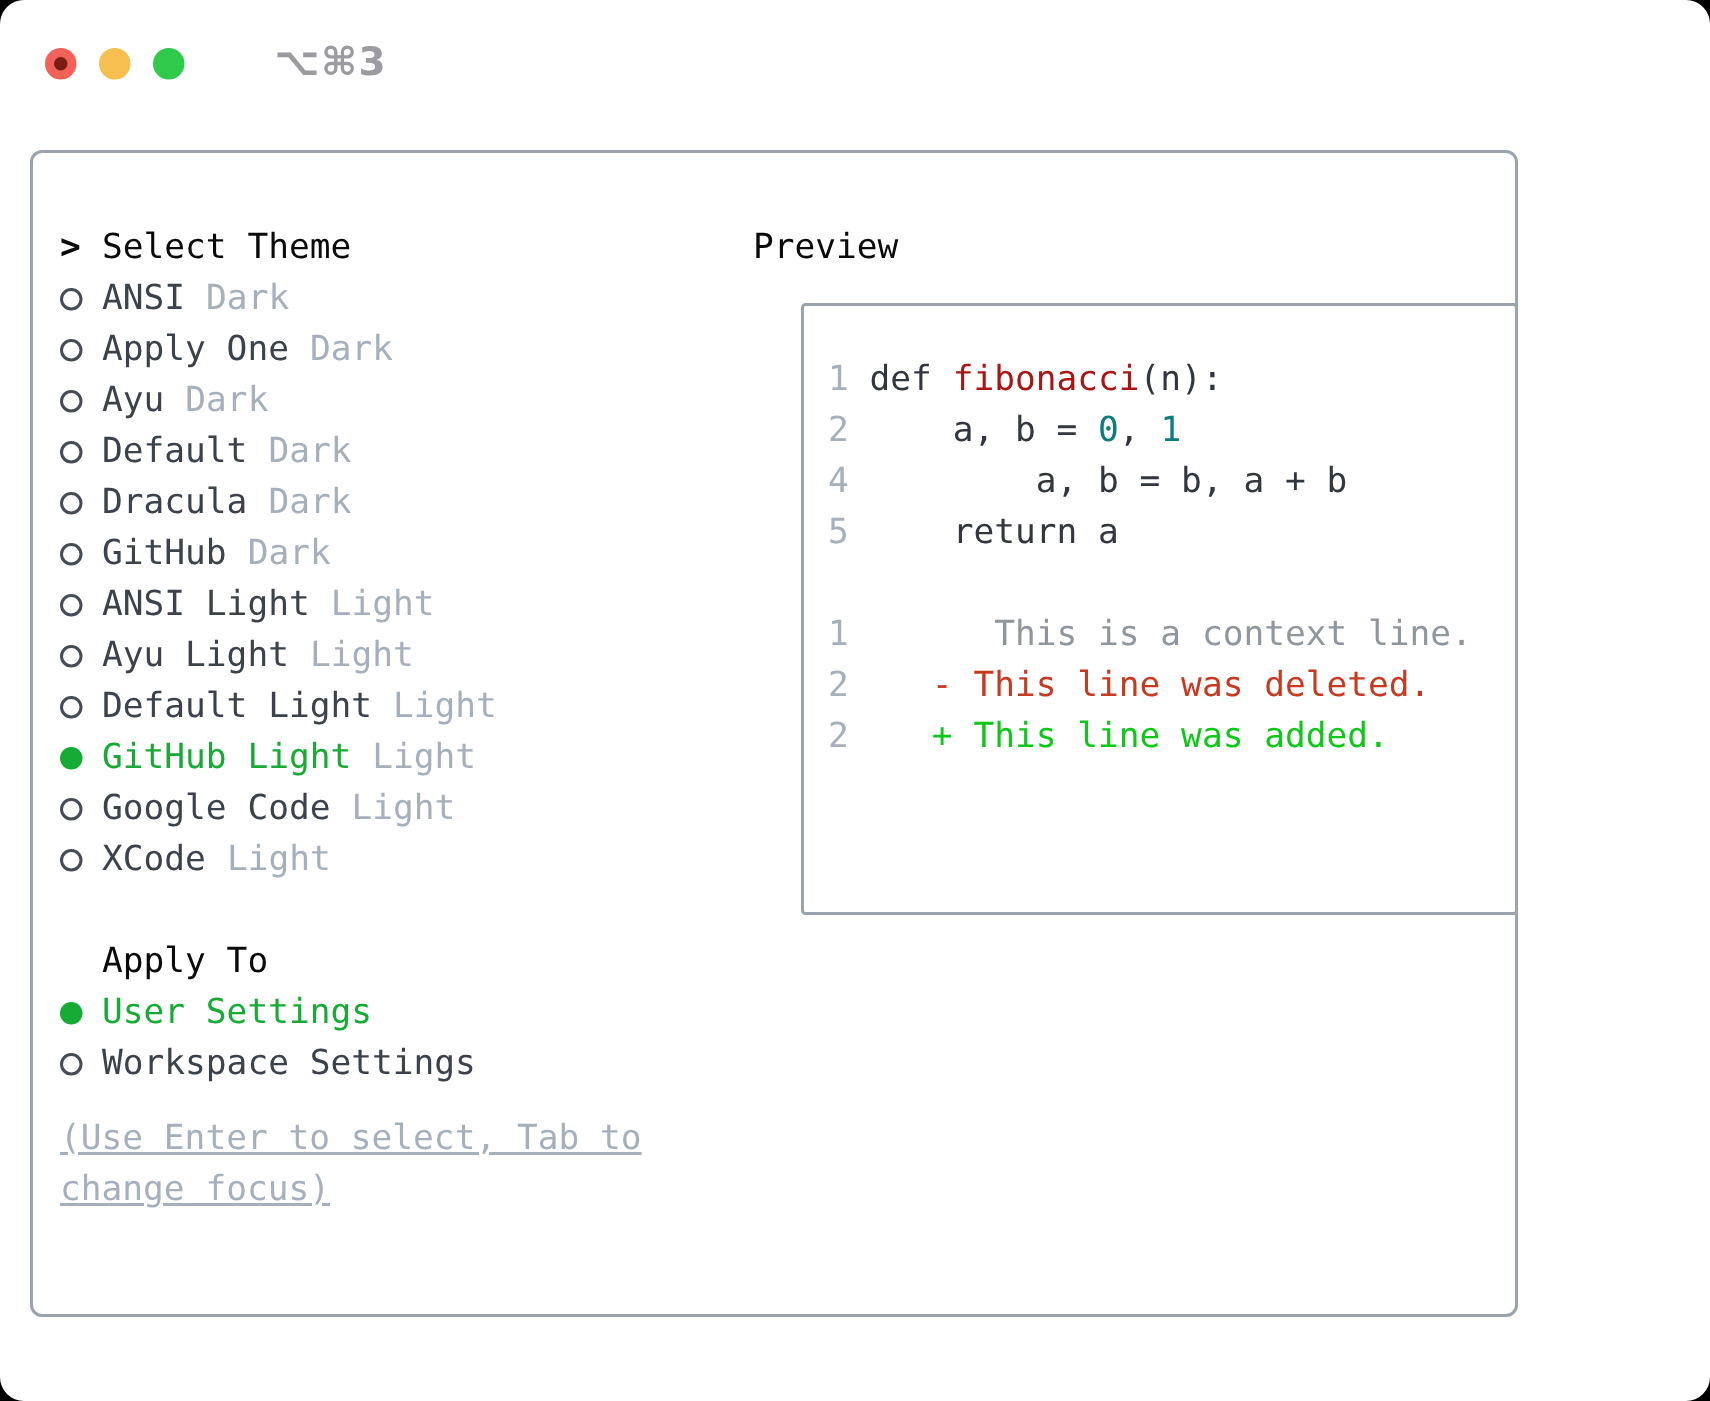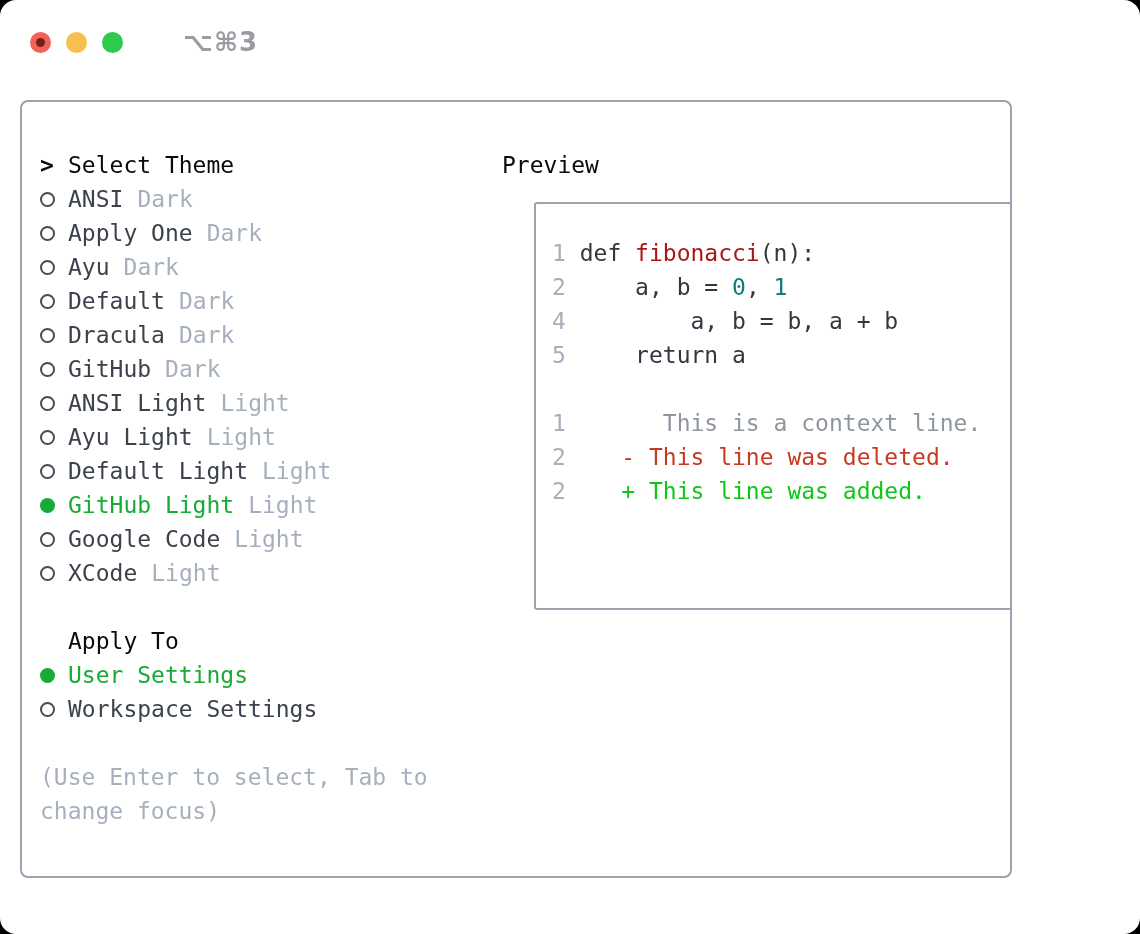--- a/index.html
+++ b/index.html
@@ -35,21 +35,21 @@
   .radio {
     width:11px; height:11px; border:2px solid #454c56; border-radius:50%; box-sizing:content-box;
   }
   .radio.on { width:15px; height:15px; border:0; background:var(--selected_green); }
   .header-label { font-weight:normal; color:var(--heading); }
   .theme-name {}
   .row.selected .theme-name, .row.selected .apply-label { color:var(--selected_green); }
   .theme-tag { color:var(--muted); margin-left:14px; }
   .spacer { height:34px; }
   .hint {
-    margin-top:34px; width:434px; font-size:23px; line-height:34px; color:var(--muted);
+    margin-top:16px; width:434px; font-size:23px; line-height:34px; color:var(--muted);text-decoration:underline;
   }
   
   .preview-title {
     position:absolute; left:480px; top:46px; height:34px; line-height:34px;
     font-size:23px; font-weight:normal; color:var(--heading);
   }
   .preview-box {
     position:absolute; left:488px; top:100px; width:478px; height:408px;
     border:2px solid var(--border); border-radius:3px; box-sizing:border-box;
     padding:32px 16px; overflow:hidden;margin-left:24px;

